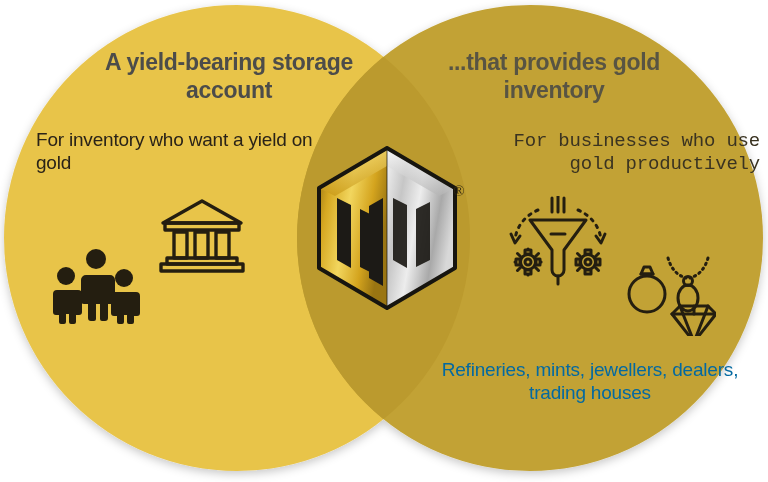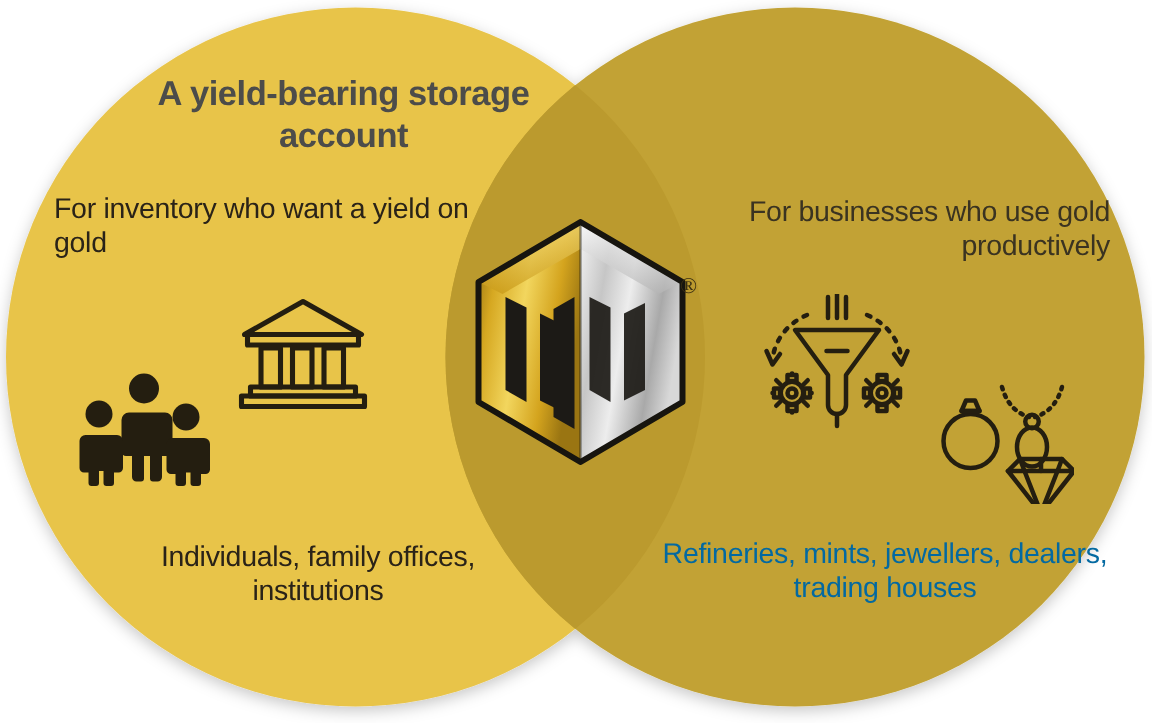--- a/index.html
+++ b/index.html
@@ -48,21 +48,21 @@
     font-weight: normal;
     font-size: 19px;
     letter-spacing: -0.2px;
   }
 
   #left-heading   { left: 64px;  top: 48px;  width: 330px; }
   #left-body      { left: 36px;  top: 128px; width: 290px; text-align: left; }
   #left-footer    { left: 62px;  top: 360px; width: 300px; }
 
   #right-heading  { left: 396px; top: 48px;  width: 316px; }
-  #right-body     { left: 468px; top: 130px; width: 272px; text-align: right; }
+  #right-body     { left: 488px; top: 130px; width: 272px; text-align: right; font-family: Liberation Mono, monospace; }
   #right-footer   { left: 430px; top: 358px; width: 320px; }
 
   
   .icon-grp {
     position: absolute;
   }
   #people-icon  { left: 52px;  top: 248px; }
   #bank-icon    { left: 156px; top: 196px; }
   #funnel-icon  { left: 508px; top: 196px; }
   #jewel-icon   { left: 622px; top: 244px; }
@@ -110,22 +110,22 @@
 
     <g clip-path="url(#clipLeft)">
       <circle cx="530" cy="238" r="233" fill="#BB9A2E"></circle>
     </g>
   </svg>
 
   <div class="txt heading" id="left-heading" style="color:#4C4C4A">A yield-bearing storage account</div>
 
   <div class="txt body-txt" id="left-body" style="color:#2A2318">For inventory who want a yield on gold</div>
 
-  <div class="txt foot-txt" id="left-footer" style="color:#2A2318">Individuals, family offices, institutions</div>
-
+
+  <div class="txt heading" id="right-heading" style="color:#585443">...that provides gold inventory</div>
 
   <div class="txt body-txt" id="right-body" style="color:#3A3321">For businesses who use gold productively</div>
 
   <div class="txt foot-txt" id="right-footer" style="color:#0369a1">Refineries, mints, jewellers, dealers, trading houses</div>
 
   <div class="icon-grp" id="people-icon">
     <svg width="88" height="76" viewBox="0 0 88 76">
       <g fill="#241E10">
 
         <circle cx="44" cy="11" r="10"></circle>

